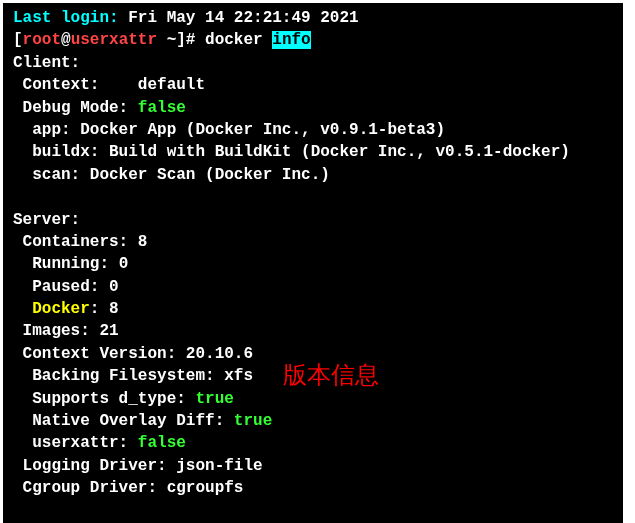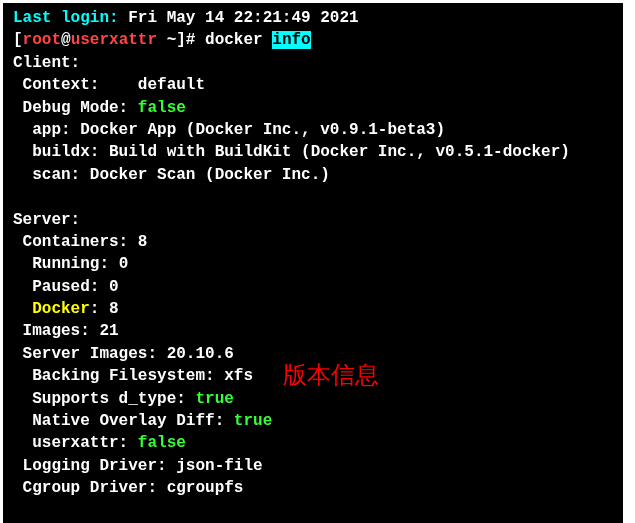--- a/index.html
+++ b/index.html
@@ -61,21 +61,21 @@
   <div class="line">  app: Docker App (Docker Inc., v0.9.1-beta3)</div>
   <div class="line">  buildx: Build with BuildKit (Docker Inc., v0.5.1-docker)</div>
   <div class="line">  scan: Docker Scan (Docker Inc.)</div>
   <div class="line">&nbsp;</div>
   <div class="line">Server:</div>
   <div class="line"><span> Containers: </span><span>8</span></div>
   <div class="line"><span>  Running: </span><span>0</span></div>
   <div class="line"><span>  Paused: </span><span>0</span></div>
   <div class="line"><span class="yellow">  Docker</span><span>: </span><span>8</span></div>
   <div class="line"><span> Images: </span><span>21</span></div>
-  <div class="line"><span> Server Images: </span><span>20.10.6</span></div>
+  <div class="line"><span> Context Version: </span><span>20.10.6</span></div>
   <div class="line"><span>  Backing Filesystem: </span><span>xfs</span></div>
   <div class="line"><span>  Supports d_type: </span><span class="green">true</span></div>
   <div class="line"><span>  Native Overlay Diff: </span><span class="green">true</span></div>
   <div class="line"><span>  userxattr: </span><span class="green">false</span></div>
   <div class="line"><span> Logging Driver: </span><span>json-file</span></div>
   <div class="line"><span> Cgroup Driver: </span><span>cgroupfs</span></div>
 
   <div class="annotation">版本信息</div>
 </div>
 

